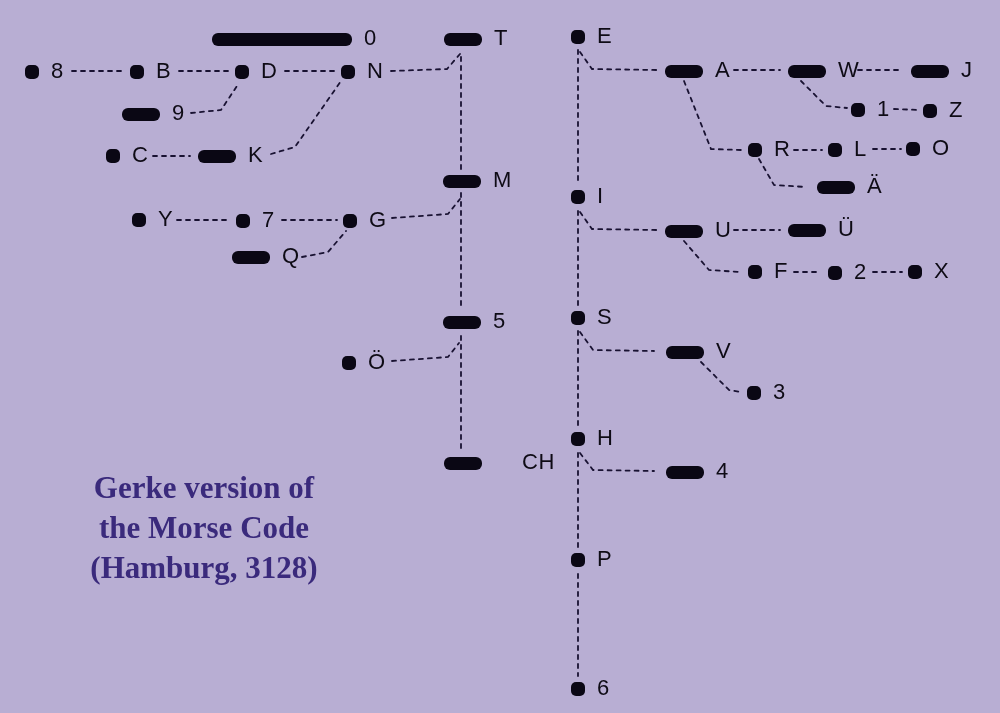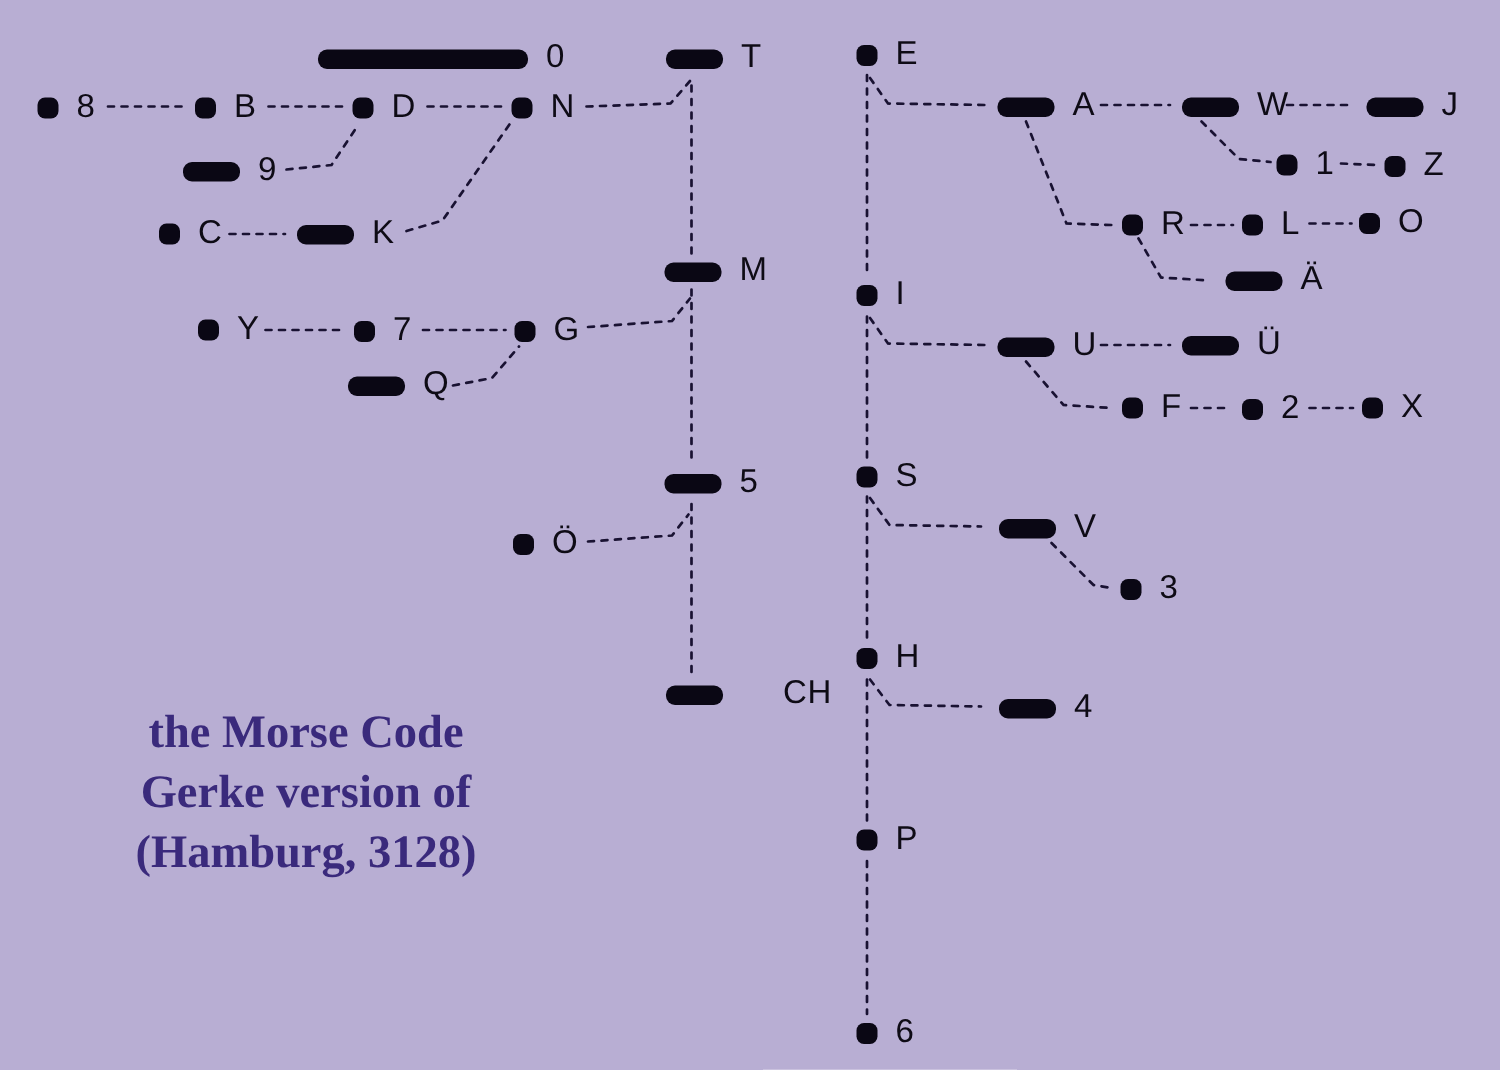--- a/index.html
+++ b/index.html
@@ -189,17 +189,17 @@
       <div class="nodelabel" style="left: 597px; top: 439px;">H</div>
       <div class="sym dash" style="left: 666px; top: 465.5px;"></div>
       <div class="nodelabel" style="left: 716px; top: 472px;">4</div>
       <div class="sym dot" style="left: 571px; top: 553px;"></div>
       <div class="nodelabel" style="left: 597px; top: 560px;">P</div>
       <div class="sym dot" style="left: 571px; top: 682px;"></div>
       <div class="nodelabel" style="left: 597px; top: 689px;">6</div>
     </div>
 
   <div id="title-block">
+    <div>Gerke version of</div>
     <div>the Morse Code</div>
-    <div>Gerke version of</div>
     <div>(Hamburg, 3128)</div>
   </div>
 </div>
 
 </body></html>

